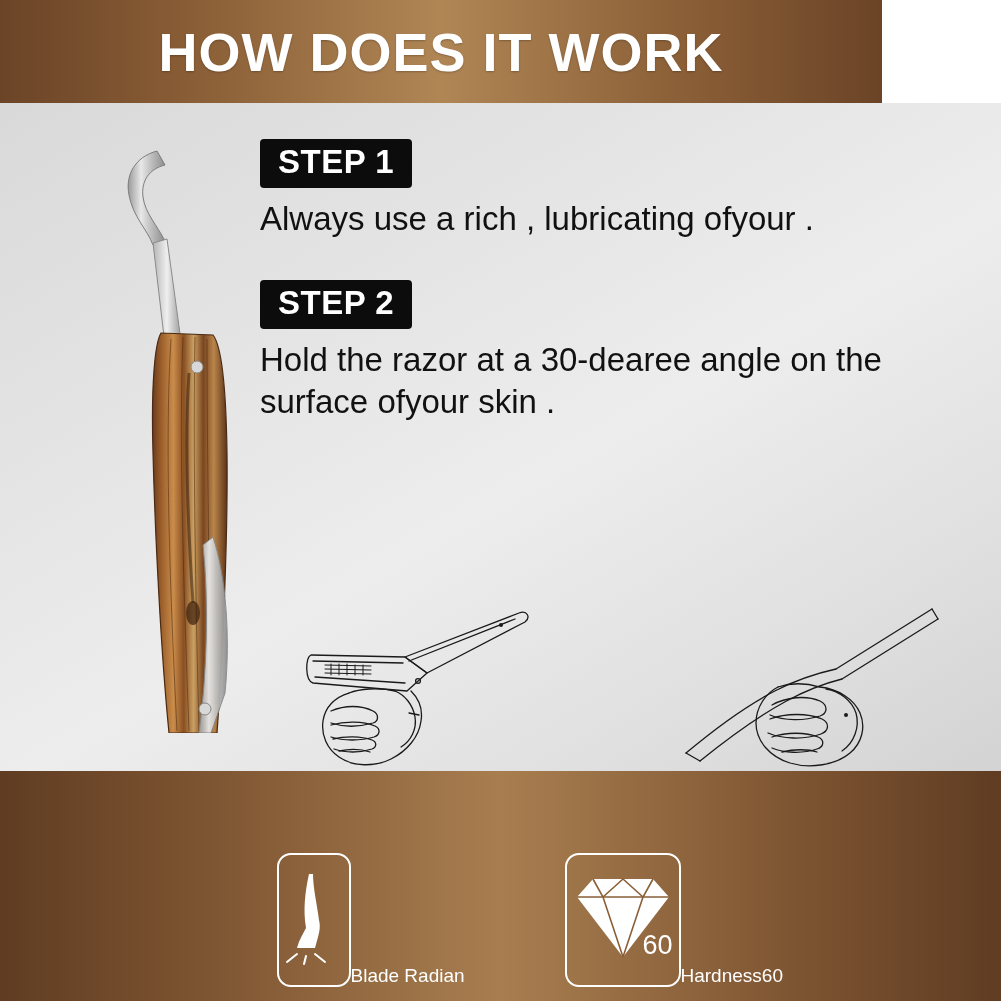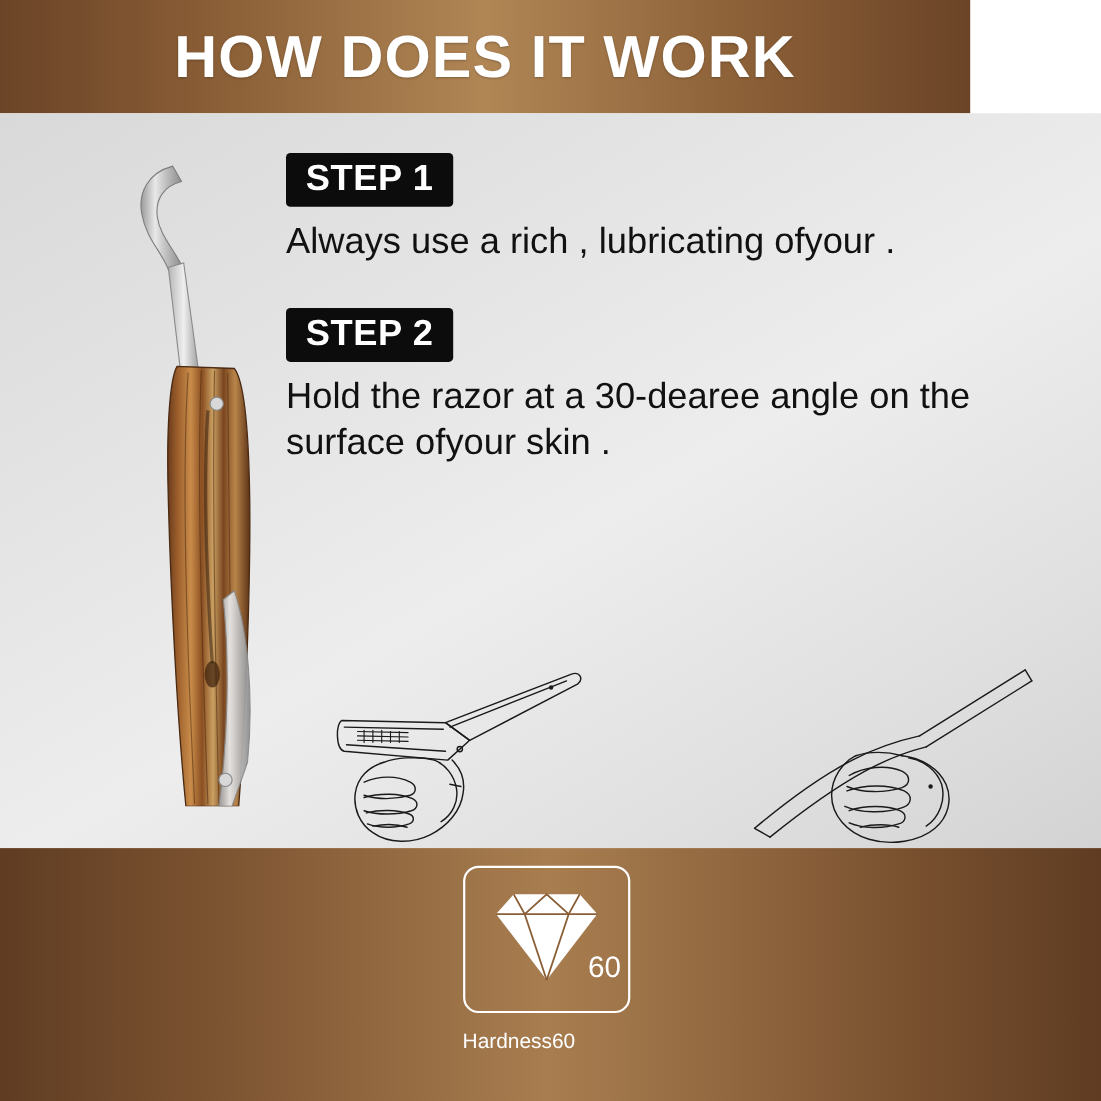--- a/index.html
+++ b/index.html
@@ -49,21 +49,21 @@
 
   
   .footer{
     position:absolute;left:0;top:771px;width:1001px;height:230px;
     background:linear-gradient(90deg,#5f3c22 0%,#7d5431 20%,#a87e50 50%,#7d5431 80%,#5f3c22 100%);
   }
   .feature-row{
     position:absolute;left:0;top:16px;width:1001px;height:200px;
     display:flex;justify-content:center;gap:128px;
   }
-  .feature{width:160px;display:flex;flex-direction:column;align-items:flex-start;}
+  .feature{width:160px;display:flex;align-items:flex-end;}
   .feature-box{
     width:148px;height:130px;border:2px solid #ffffff;border-radius:14px;
     display:flex;align-items:center;justify-content:center;background:transparent;
   }
   .feature-label{
     margin-top:16px;color:#ffffff;font-size:19px;font-family:"Liberation Sans",sans-serif;
     white-space:nowrap;
   }
   .diamond-num{
     position:absolute;color:#ffffff;font-size:27px;font-weight:400;
@@ -206,20 +206,35 @@
         <path d="M166 94 C 180 96, 192 106, 196 118 C 200 132, 194 148, 182 156"></path>
         <circle cx="186" cy="120" r="2" fill="#1a1a1a" stroke="none"></circle>
       </svg>
     </div>
 
   </div>
 
   <div class="footer">
     <div class="feature-row">
 
+      <div class="feature">
+        <div class="feature-box">
+          <span>
+            <svg width="70" height="96" viewBox="0 0 70 96" xmlns="http://www.w3.org/2000/svg">
+              <path d="M30 4 C 26 22, 24 40, 27 58 C 24 64, 20 70, 18 78 L 36 78 C 40 64, 42 58, 40 50 C 38 34, 34 18, 34 4 Z" fill="#ffffff"></path>
+              <g stroke="#ffffff" stroke-width="2" stroke-linecap="round">
+                <path d="M18 84 L 8 92"></path>
+                <path d="M27 86 L 25 94"></path>
+                <path d="M36 84 L 46 92"></path>
+              </g>
+            </svg>
+          </span>
+        </div>
+        <div class="feature-label">Blade Radian</div>
+      </div>
 
 
       <div class="feature">
         <div class="feature-box" style="position:relative;">
           <span>
             <svg width="112" height="94" viewBox="0 0 112 94" xmlns="http://www.w3.org/2000/svg">
               <path d="M10 26 L 26 8 L 86 8 L 102 26 L 56 86 Z" fill="#ffffff"></path>
               <g stroke="#8a5e36" stroke-width="1.6" fill="none">
                 <path d="M10 26 L 102 26"></path>
                 <path d="M26 8 L 36 26 L 56 86"></path>

